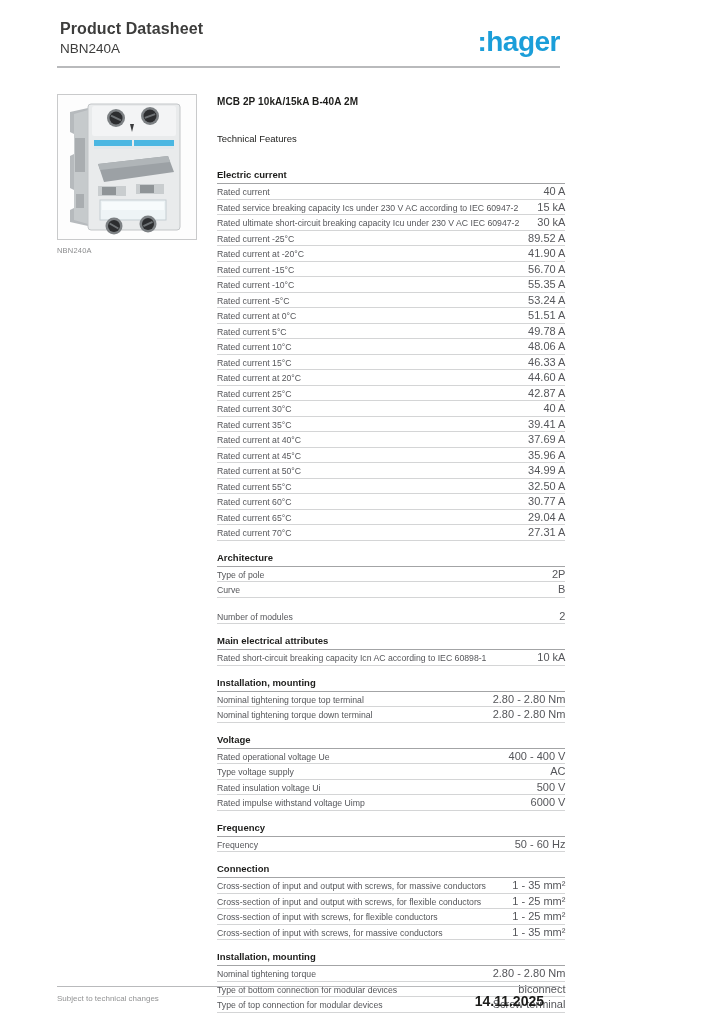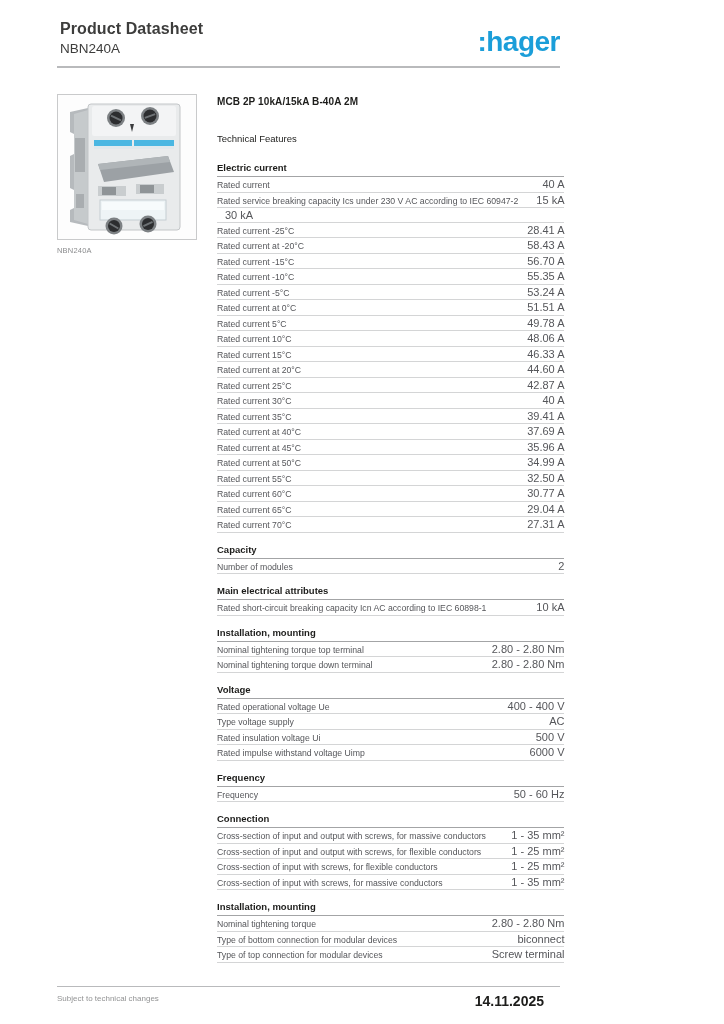--- a/index.html
+++ b/index.html
@@ -19,21 +19,21 @@
   .content { position: absolute; top: 94px; left: 57px; right: 52px; display: flex; align-items: flex-start; }
   .left-col { width: 140px; flex: 0 0 140px; }
   .image-box { width: 140px; height: 146px; border: 1px solid #c9cacb; background: #fdfdfd; display: flex; align-items: center; justify-content: center; }
   .image-caption { margin-top: 6px; font-size: 7.5px; color: #8b8c8e; letter-spacing: 0.2px; }
 
   .right-col { flex: 1; margin-left: 20px; }
   .mcb-heading { font-size: 10px; font-weight: bold; color: #1d1d1b; margin-top: 2px; letter-spacing: 0.1px; }
   .tech-features { font-size: 9.5px; font-weight: normal; color: #1d1d1b; margin-top: 26px; }
 
   
-  .sections { margin-top: 18px; }
+  .sections { margin-top: 25px; }
   .section { margin-top: 11px; }
   .section:first-child { margin-top: 0; }
   .section-title { font-size: 9.5px; font-weight: bold; color: #1d1d1b; padding-bottom: 3px; border-bottom: 1px solid #a3a4a6; }
   .row { display: flex; justify-content: space-between; align-items: baseline; border-bottom: 1px solid #d4d5d6; padding: 2px 0 1.5px 0; line-height: 10px; gap: 10px; }
   .row .lbl { font-size: 8.7px; color: #55565a; white-space: nowrap; }
   .row .val { font-size: 11px; color: #55565a; white-space: nowrap; text-align: left; margin-left: 8px; }
 
   
   .footer { position: absolute; left: 57px; right: 52px; top: 986px; border-top: 1.5px solid #b9babc; padding-top: 7px; }
   .footer .note { position: absolute; left: 0; right: 0; top: 7px; font-size: 8px; color: #929394; }
@@ -108,29 +108,30 @@
             <div class="section-title">Electric current</div>
             <div class="row">
               <span class="lbl">Rated current</span>
               <span class="val">40 A</span>
             </div>
             <div class="row">
               <span class="lbl">Rated service breaking capacity Ics under 230 V AC according to IEC 60947-2</span>
               <span class="val">15 kA</span>
             </div>
             <div class="row">
+              <span class="lbl">Rated ultimate short-circuit breaking capacity Icu under 230 V AC IEC 60947-2</span>
               <span class="val">30 kA</span>
             </div>
             <div class="row">
               <span class="lbl">Rated current -25°C</span>
-              <span class="val">28.41 A</span>
+              <span class="val">89.52 A</span>
             </div>
             <div class="row">
               <span class="lbl">Rated current at -20°C</span>
-              <span class="val">58.43 A</span>
+              <span class="val">41.90 A</span>
             </div>
             <div class="row">
               <span class="lbl">Rated current -15°C</span>
               <span class="val">56.70 A</span>
             </div>
             <div class="row">
               <span class="lbl">Rated current -10°C</span>
               <span class="val">55.35 A</span>
             </div>
             <div class="row">
@@ -192,21 +193,31 @@
             <div class="row">
               <span class="lbl">Rated current 65°C</span>
               <span class="val">29.04 A</span>
             </div>
             <div class="row">
               <span class="lbl">Rated current 70°C</span>
               <span class="val">27.31 A</span>
             </div>
           </div>
           <div class="section">
-            <div class="section-title">Capacity</div>
+            <div class="section-title">Architecture</div>
+            <div class="row">
+              <span class="lbl">Type of pole</span>
+              <span class="val">2P</span>
+            </div>
+            <div class="row">
+              <span class="lbl">Curve</span>
+              <span class="val">B</span>
+            </div>
+          </div>
+          <div class="section">
             <div class="row">
               <span class="lbl">Number of modules</span>
               <span class="val">2</span>
             </div>
           </div>
           <div class="section">
             <div class="section-title">Main electrical attributes</div>
             <div class="row">
               <span class="lbl">Rated short-circuit breaking capacity Icn AC according to IEC 60898-1</span>
               <span class="val">10 kA</span>

